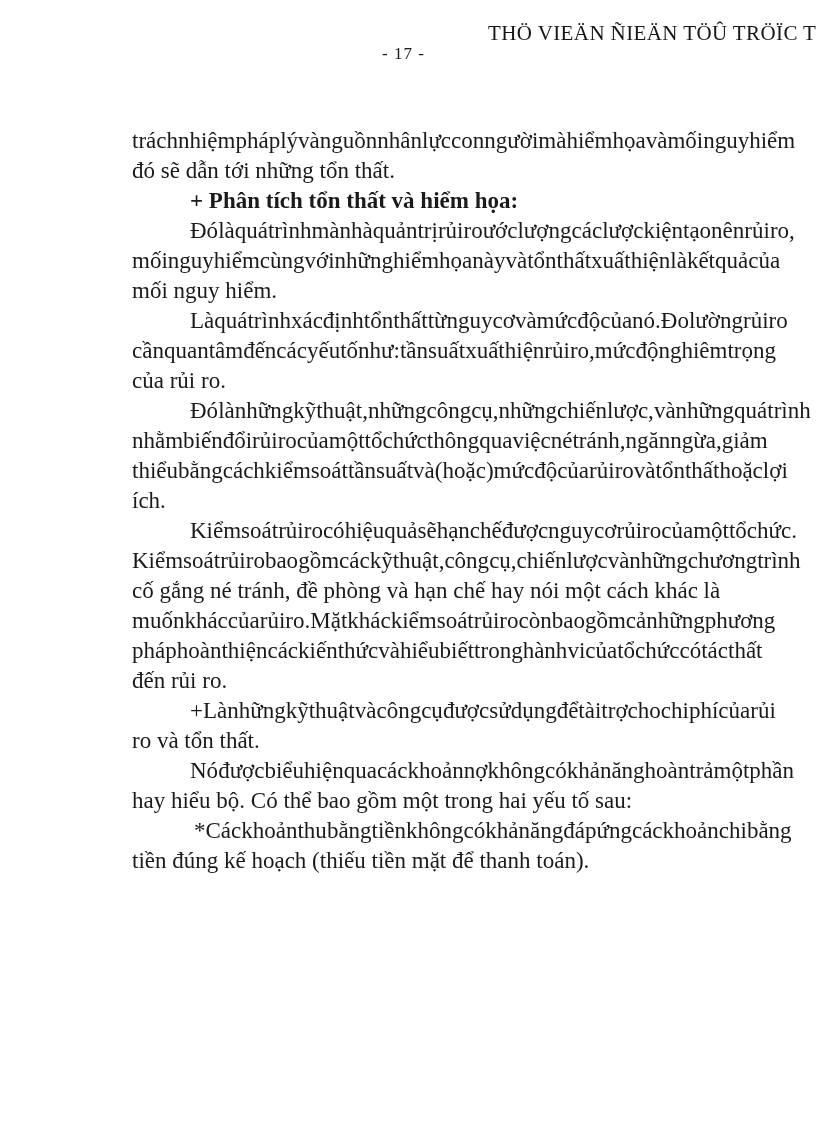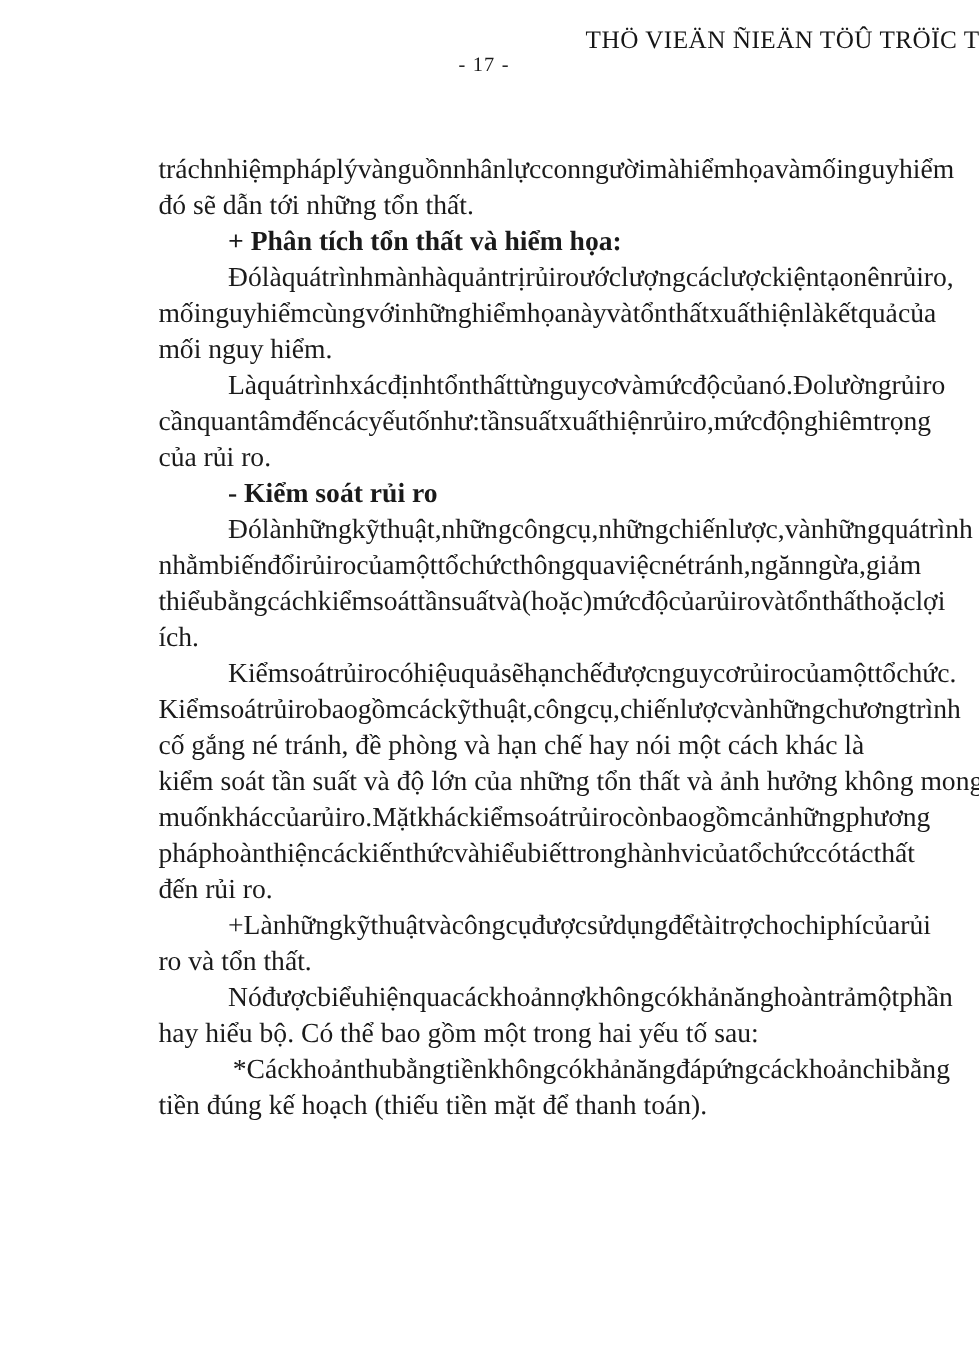--- a/index.html
+++ b/index.html
@@ -181,21 +181,20 @@
         <span>xuất</span>
         <span>hiện</span>
         <span>rủi</span>
         <span>ro,</span>
         <span>mức</span>
         <span>độ</span>
         <span>nghiêm</span>
         <span>trọng</span>
       </div>
       <div class="ln">của rủi ro.</div>
-      <div class="ln indent b">- Kiểm soát rủi ro</div>
       <div class="ln indent just">
         <span>Đó</span>
         <span>là</span>
         <span>những</span>
         <span>kỹ</span>
         <span>thuật,</span>
         <span>những</span>
         <span>công</span>
         <span>cụ,</span>
         <span>những</span>
@@ -281,21 +280,20 @@
         <span>công</span>
         <span>cụ,</span>
         <span>chiến</span>
         <span>lược</span>
         <span>và</span>
         <span>những</span>
         <span>chương</span>
         <span>trình</span>
       </div>
       <div class="ln">cố gắng né tránh, đề phòng và hạn chế hay nói một cách khác là</div>
-      <div class="ln">kiểm soát tần suất và độ lớn của những tổn thất và ảnh hưởng không mong</div>
       <div class="ln just">
         <span>muốn</span>
         <span>khác</span>
         <span>của</span>
         <span>rủi</span>
         <span>ro.</span>
         <span>Mặt</span>
         <span>khác</span>
         <span>kiểm</span>
         <span>soát</span>

